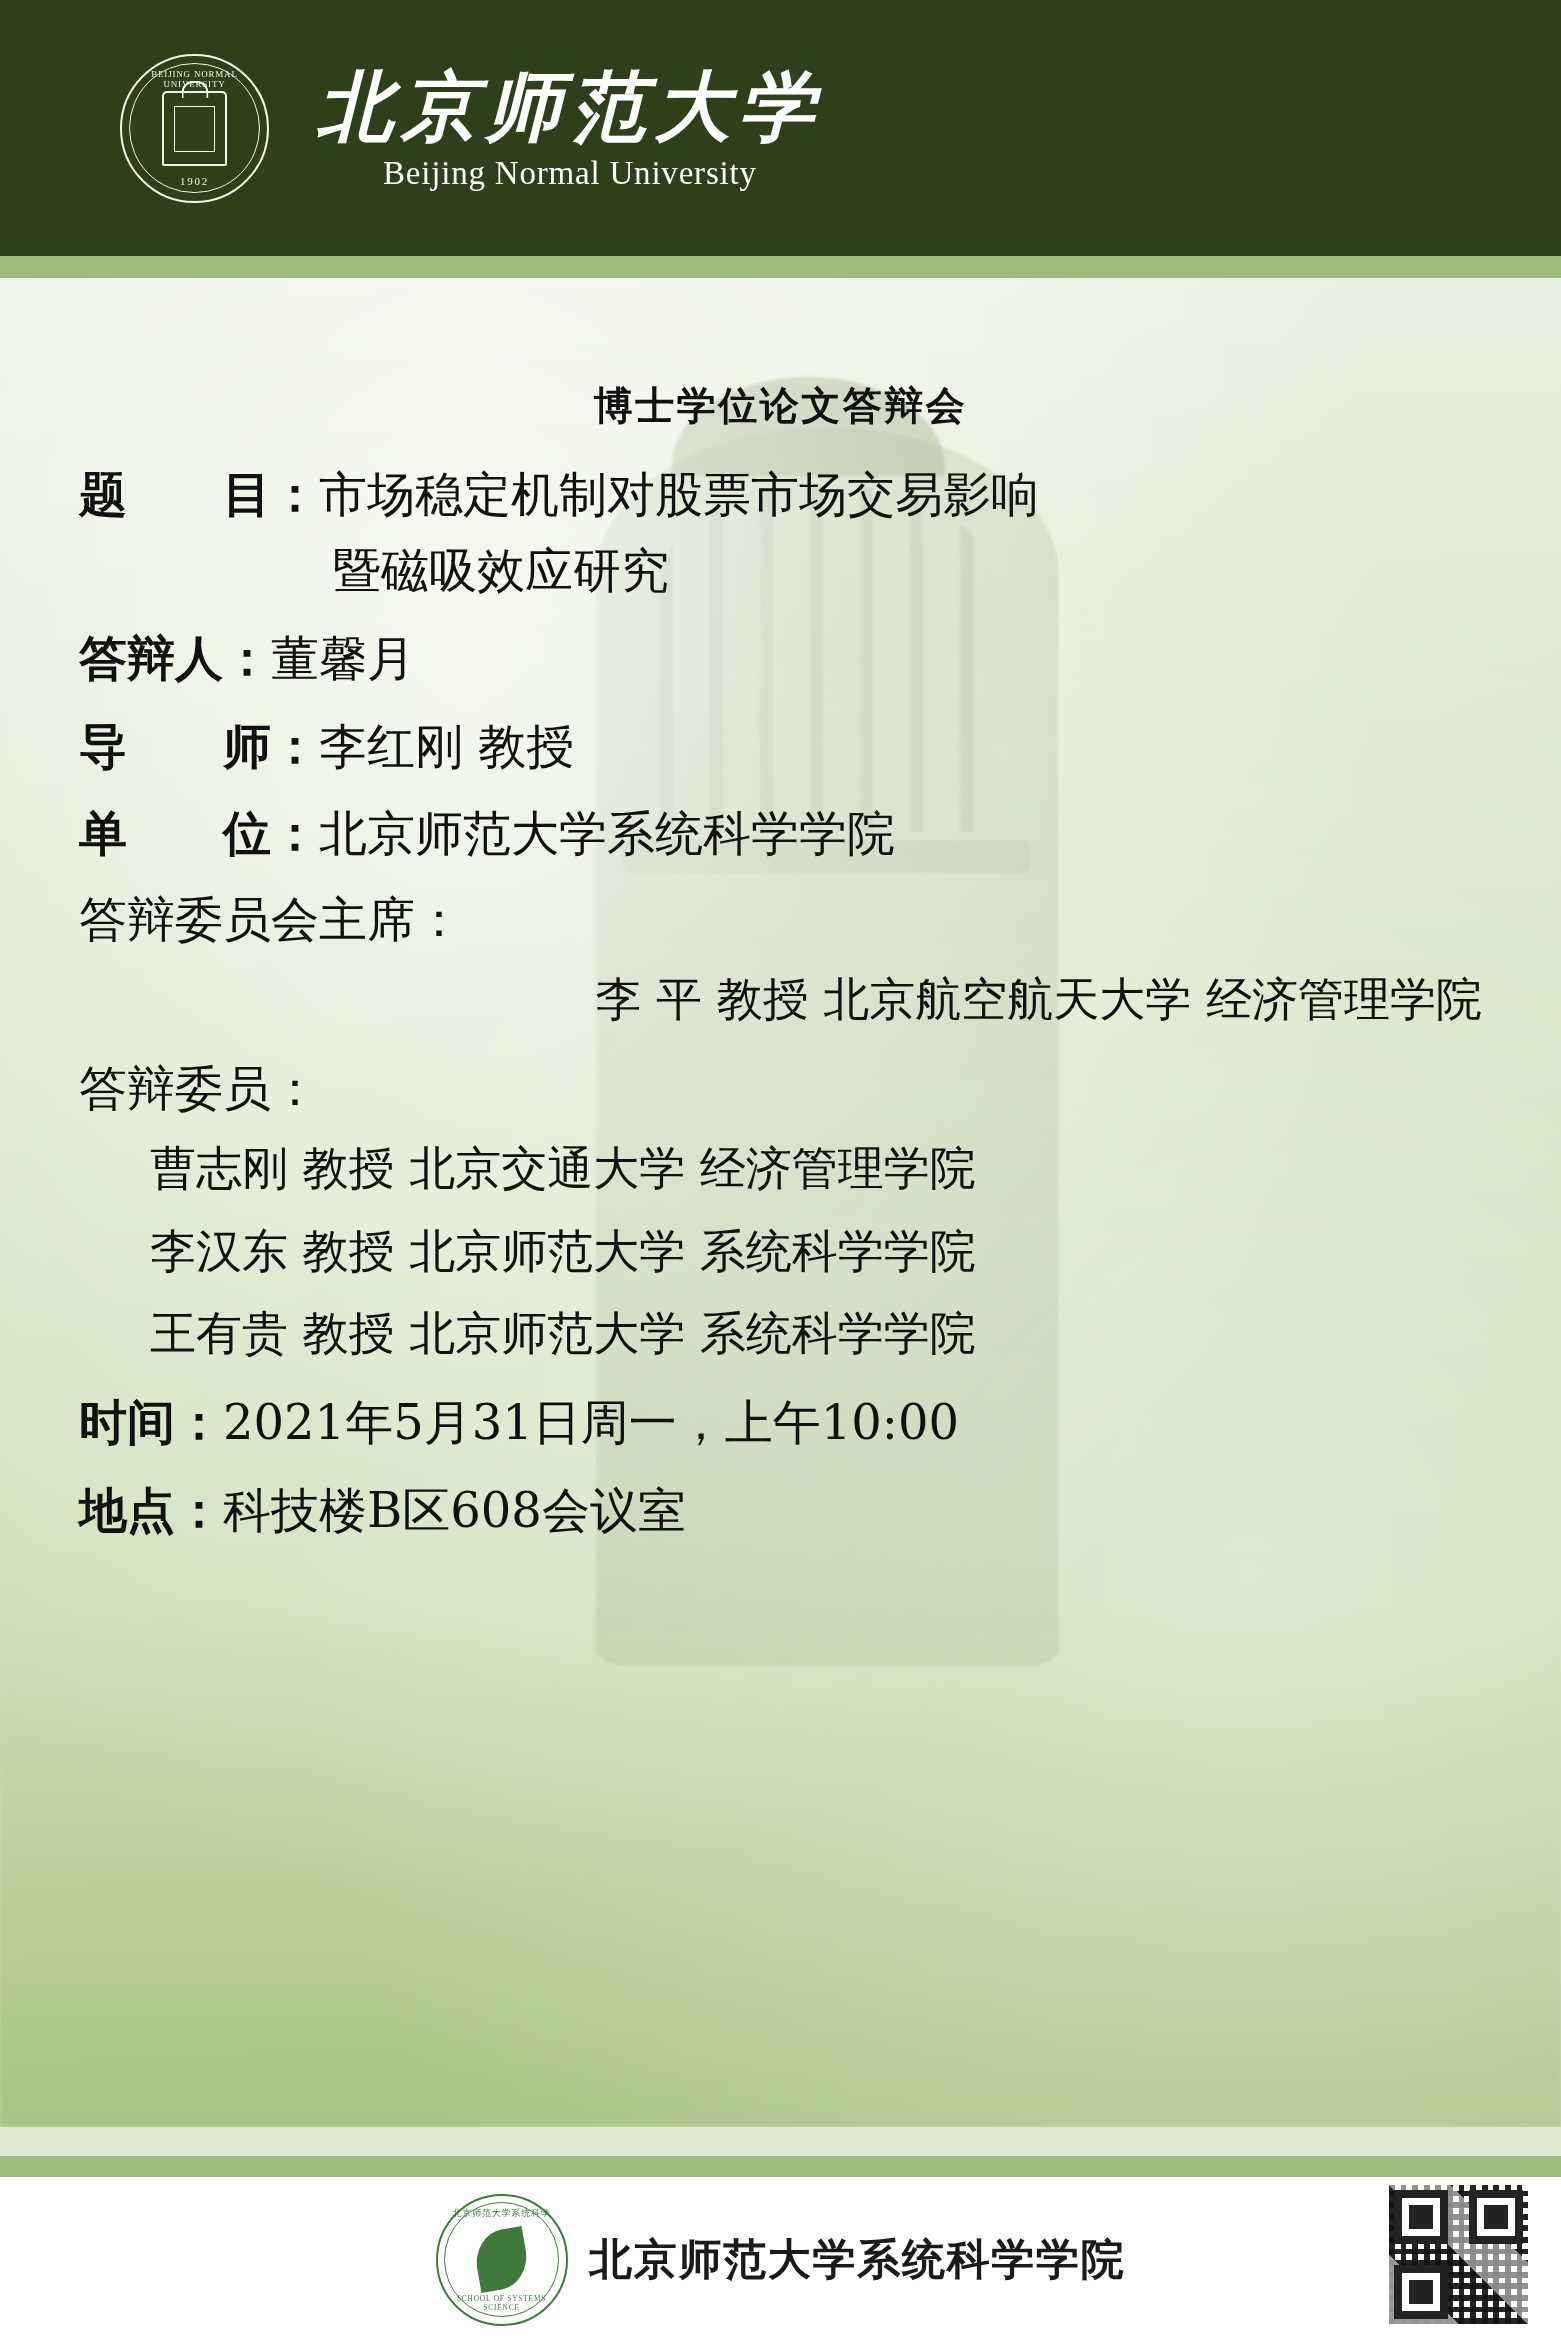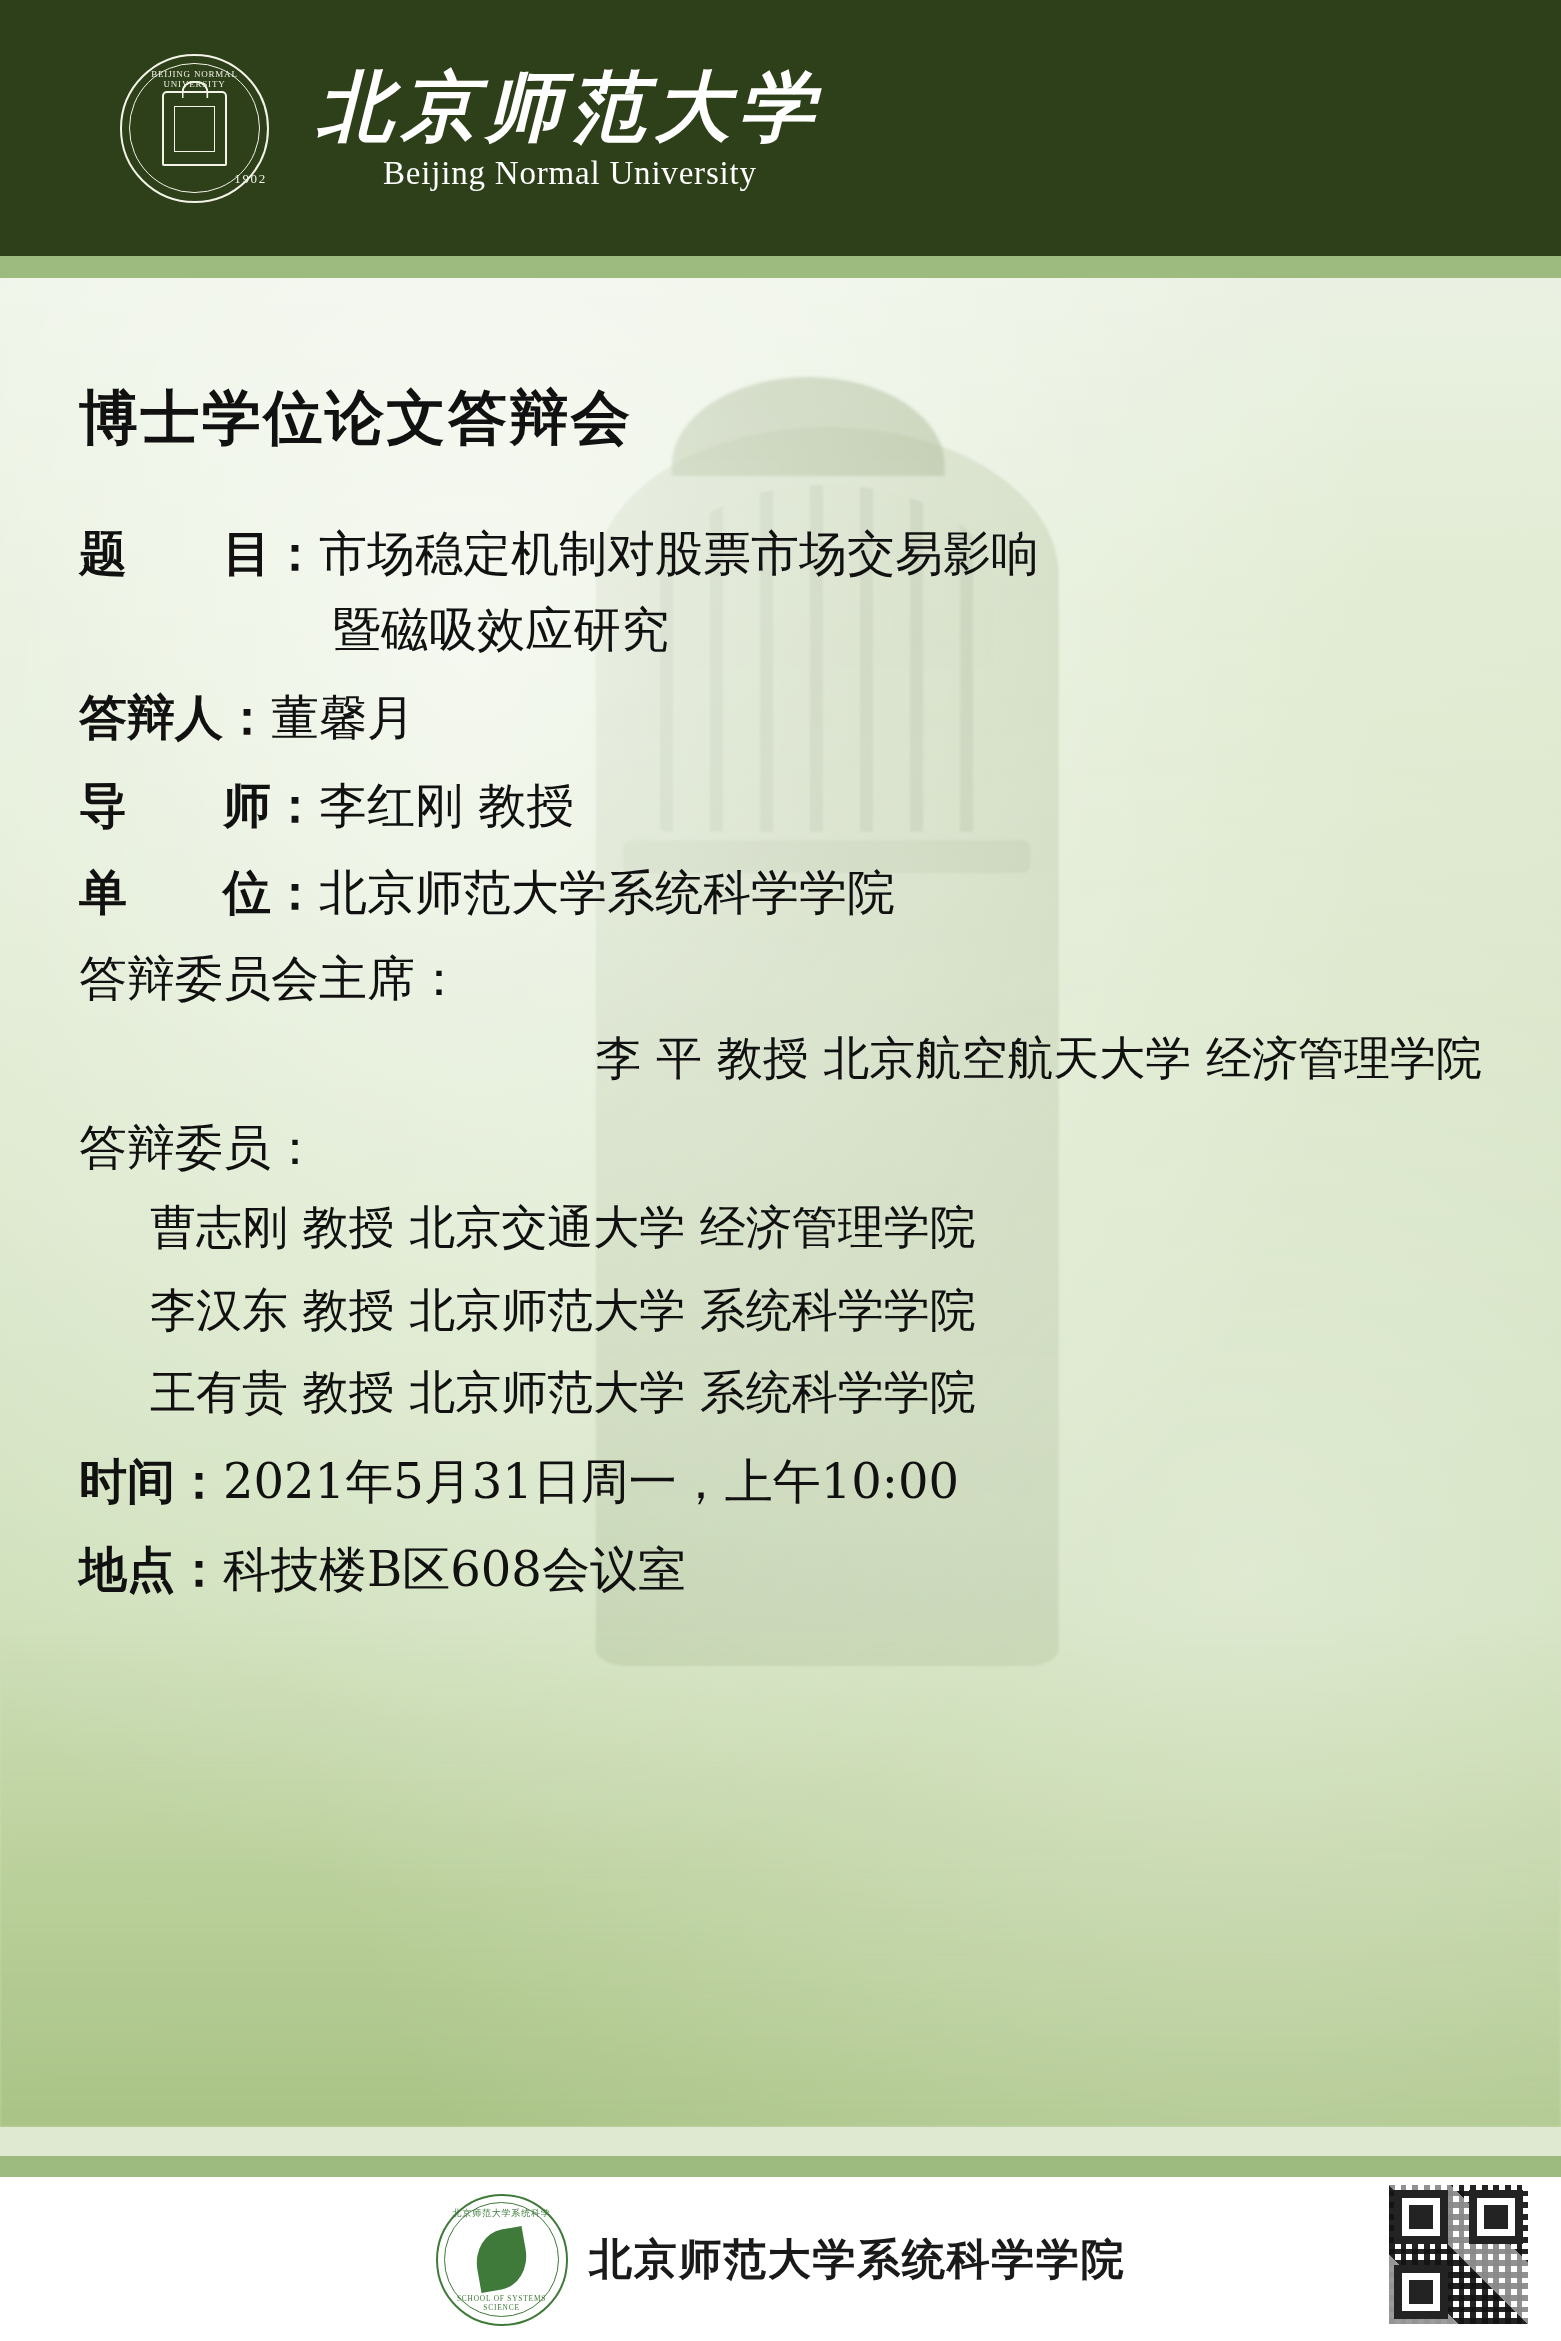--- a/index.html
+++ b/index.html
@@ -90,21 +90,21 @@
   .seal-top-text, .seal-bottom-text {
     position: absolute;
     left: 0; right: 0;
     text-align: center;
     color: #f3f3e8;
     font-size: 9px;
     letter-spacing: 0.8px;
     font-family: "Liberation Serif", serif;
   }
   .seal-top-text { top: 13.2px; }
-  .seal-bottom-text { bottom: 13.2px; font-size: 13px; letter-spacing: 1.7px; text-align: right;}
+  .seal-bottom-text { bottom: 13.2px; font-size: 11px; letter-spacing: 1.7px;}
   .header-text {
     margin-left: 48px;
     color: #ffffff;
   }
   .cn-name {
     font-size: 76px;
     font-weight: bold;
     letter-spacing: 8.3px;
     line-height: 1.12;
     font-family: "DejaVu Serif", "Liberation Serif", serif;
@@ -205,24 +205,25 @@
                 radial-gradient(ellipse at 80% 70%, rgba(255,255,255,0.35), rgba(255,255,255,0) 55%);
   }
 
   .content {
     position: relative;
     z-index: 3;
     padding: 50px 79px 0 79px;
     color: #111111;
   }
   .doc-title {
-    font-size: 59px;
+    text-align: center;
+    font-size: 39px;
     font-weight: bold;
     letter-spacing: 2.5px;
-    margin: 51px 0 61px 0;
+    margin: 51px 0 28px 0;
     font-family: "DejaVu Serif", "Liberation Serif", serif;
   }
   .row {
     font-size: 48px;
     line-height: 1.38;
     margin: 0 0 21.5px 0;
     display: flex;
     align-items: flex-start;
     font-family: "DejaVu Serif", "Liberation Serif", serif;
   }

